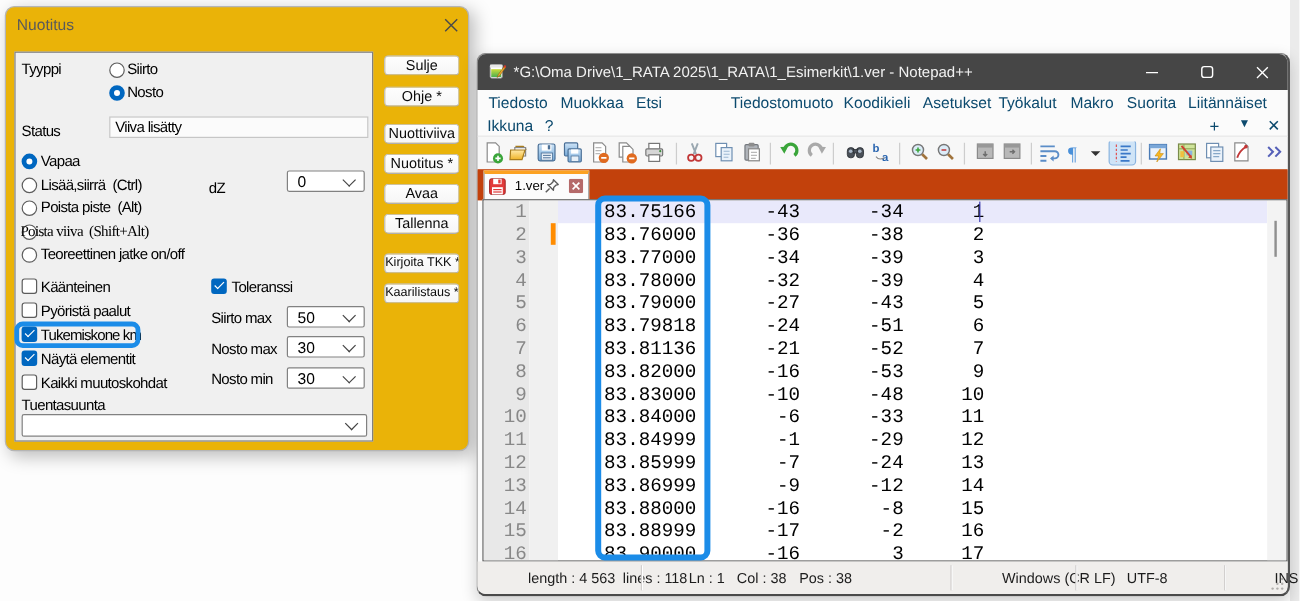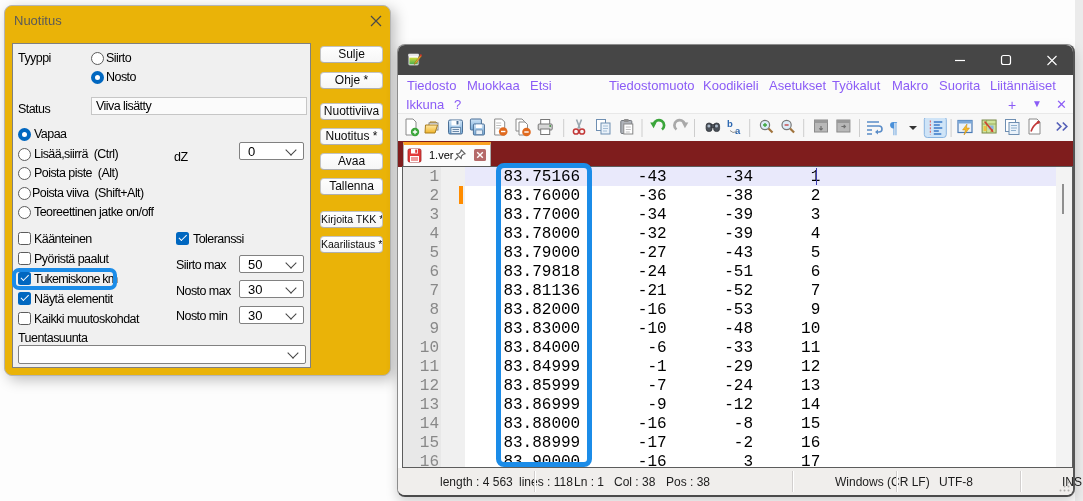--- a/index.html
+++ b/index.html
@@ -24,23 +24,23 @@
 .btn{left:315px;width:61px;height:15px;background:linear-gradient(#fefefe,#f6f6f6);border:1px solid #c3c3c3;
   border-bottom-color:#b0b0b0;border-radius:4px;font-size:12px;color:#0a0a0a;text-align:center;line-height:15px;white-space:nowrap;overflow:hidden;}
 .hl{border:4px solid #1b8ce8;border-radius:7px;background:transparent;}
 
 #npp{left:397px;top:44px;width:675px;height:450px;background:#fbfbfb;border:1px solid #8c8c8c;
   border-right:2px solid #555;border-bottom:2px solid #4a4a4a;border-radius:8px;box-shadow:0 5px 12px rgba(0,0,0,.18);}
 #titlebar{left:0;top:0;right:0;height:30px;background:#464646;border-radius:7px 7px 0 0;}
 #title-text{left:30px;top:8px;font-size:12.5px;color:#f2f2f2;white-space:pre;}
 .winbtn{top:0;width:46px;height:30px;color:#fff;}
 #menubar{left:0;top:30px;right:0;height:38px;background:#fbfbfb;}
-.mi{position:absolute;font-size:13px;color:#8b5cf6;}
+.mi{position:absolute;font-size:13px;color:#0c4a6e;}
 #toolbar{left:0;top:68px;right:0;height:28px;background:#f7f7f7;border-top:1px solid #e8e8e8;}
-#tabbar{left:0;top:96px;right:0;height:26px;background:#7f1d1d;}
+#tabbar{left:0;top:96px;right:0;height:26px;background:#c2410c;}
 #tab{left:5px;top:1px;width:88px;height:25px;background:#fcfcfc;border:1px solid #ababab;border-bottom:none;border-top:3px solid #fca222;box-sizing:border-box;}
 #editor{left:4px;top:121px;width:671px;height:302px;border:1.5px solid #5c5c5c;background:#fff;box-sizing:border-box;overflow:hidden;}
 #lnmargin{left:0;top:0;width:37.5px;height:100%;background:#e8e8e8;}
 #bmmargin{left:37.5px;top:0;width:24px;height:100%;background:#f0f0f0;}
 #lnums{left:0;top:0.5px;width:36px;font-family:"Liberation Mono",monospace;font-size:16px;line-height:19.05px;color:#888;text-align:right;white-space:pre;}
 #curline{left:62px;top:0;right:16.5px;height:19.1px;background:#e9e9fb;}
 #orangemark{left:56px;top:19px;width:3.5px;height:18px;background:#ff8c00;}
 #edtext{left:62px;top:0.5px;font-family:"Liberation Mono",monospace;font-size:16px;line-height:19.05px;color:#000;white-space:pre;}
 #caret{left:412.5px;top:0.5px;width:1.5px;height:17.5px;background:#3b3bb0;}
 #sbtrack{right:0;top:0;width:16.5px;height:100%;background:#f3f3f3;}
@@ -71,21 +71,21 @@
   <div class="abs field" style="left:86px;top:91px;width:214px;height:16px;"></div>
   <div class="abs lbl" style="left:91px;top:93px;">Viiva lisätty</div>
 
   <div class="abs radio on" style="left:13px;top:122px;"></div>
   <div class="abs lbl" style="left:29px;top:121px;">Vapaa</div>
   <div class="abs radio" style="left:13px;top:142px;"></div>
   <div class="abs lbl" style="left:29px;top:141px;">Lisää,siirrä  (Ctrl)</div>
   <div class="abs radio" style="left:13px;top:161px;"></div>
   <div class="abs lbl" style="left:29px;top:160px;">Poista piste  (Alt)</div>
   <div class="abs radio" style="left:13px;top:181px;"></div>
-  <div class="abs lbl" style="left:27px;top:180px;">Poista viiva  (Shift+Alt)</div>
+  <div class="abs lbl" style="left:12px;top:180px;font-family:Liberation Serif, serif;">Poista viiva  (Shift+Alt)</div>
   <div class="abs radio" style="left:13px;top:200px;"></div>
   <div class="abs lbl" style="left:29px;top:199px;">Teoreettinen jatke on/off</div>
 
   <div class="abs lbl" style="left:169px;top:144px;">dZ</div>
   <div class="abs combo" style="left:234px;top:136px;width:63px;height:16px;">
       <span style="position:absolute;left:8px;top:1px;">0</span>
       <span class="chev" style="right:8px;top:3px;"></span>
     </div>
 
   <div class="abs cb" style="left:13px;top:226px;"></div>
@@ -148,20 +148,21 @@
       <rect x="2" y="6" width="9" height="7" fill="url(#g1)"></rect>
       <defs>
           <linearGradient id="g1" x1="0" y1="0" x2="0" y2="1">
             <stop offset="0" stop-color="#cddc39"></stop>
             <stop offset="1" stop-color="#4caf50"></stop>
           </linearGradient>
         </defs>
       <path d="M13.8 3.2 L8.3 10.8 L7.2 13.4 L9.5 11.8 L14.9 4.4 Z" fill="#f0a830" stroke="#8a6010" stroke-width=".5"></path>
         <circle cx="14.2" cy="3.6" r="1.1" fill="#d03a2a"></circle>
     </svg>
+    <div class="abs" id="title-text">*G:\Oma Drive\1_RATA 2025\1_RATA\1_Esimerkit\1.ver - Notepad++</div>
     <div class="abs winbtn" style="left:539px;">
         <svg width="46" height="30">
           <path d="M18 15.5 h10" stroke="#fff" stroke-width="1.2"></path>
         </svg>
       </div>
     <div class="abs winbtn" style="left:585px;">
         <svg width="46" height="30">
           <rect x="18.5" y="10.5" width="9" height="9" rx="2" fill="none" stroke="#fff" stroke-width="1.2"></rect>
         </svg>
       </div>

